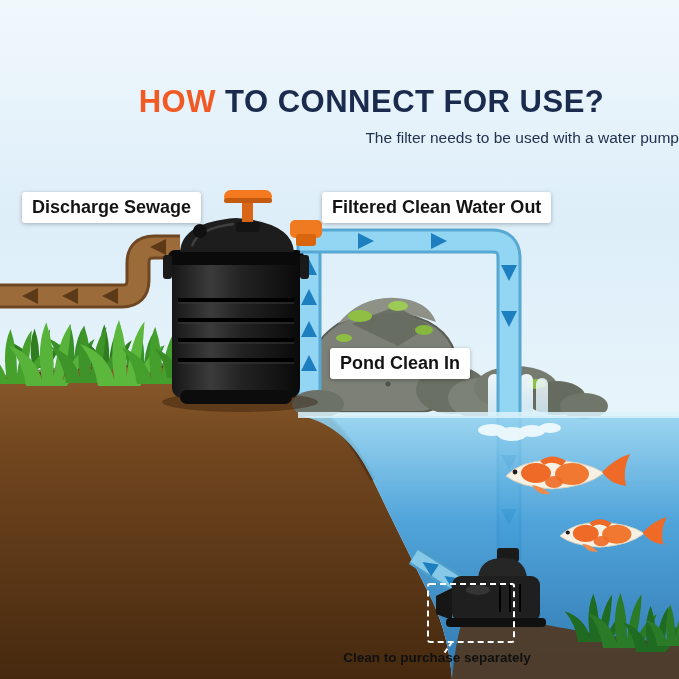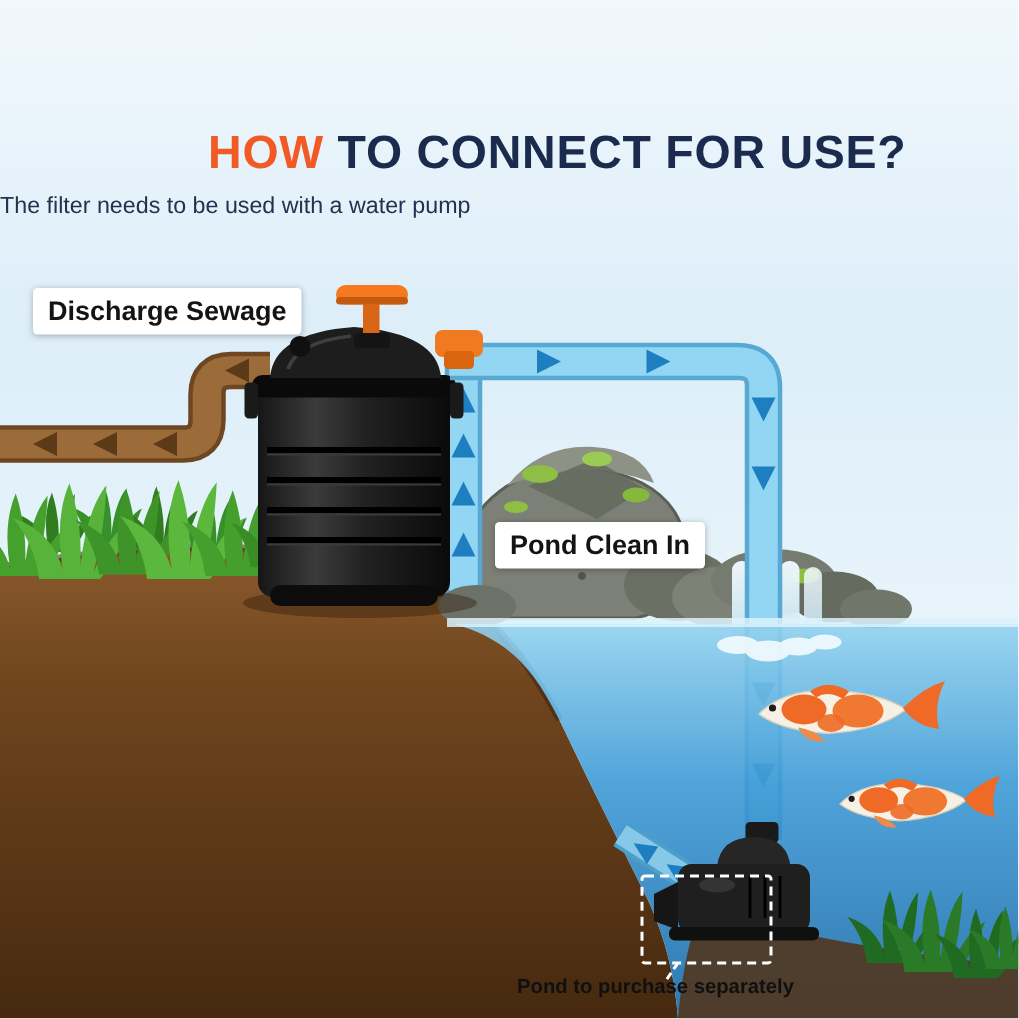--- a/index.html
+++ b/index.html
@@ -10,21 +10,21 @@
     background:linear-gradient(180deg,#f1f8fc 0%,#ddeef9 32%,#e6f3fa 58%,#f3fafd 100%);
   }
   svg.scene { position:absolute; left:0; top:0; }
   .title {
     position:absolute; top:84px; left:0; width:100%; text-align:center;
     font-size:31px; font-weight:800; letter-spacing:.5px;
     color:var(--title_navy,#1b2b4e); white-space:nowrap;margin-left:32px;
   }
   .title .hl { color:var(--accent_orange,#f15a24); }
   .subtitle {
-    position:absolute; top:129px; left:0; width:100%; text-align:left;
+    position:absolute; top:129px; left:0; width:100%; text-align:right;
     font-size:15.5px; font-weight:500; color:#22324f;
   }
   .tag {
     position:absolute; background:var(--label_bg,#fff); color:#141414;
     font-size:18px; font-weight:700; padding:5px 10px; border-radius:3px;
     box-shadow:0 1px 4px rgba(0,0,0,.28); white-space:nowrap;
   }
   .tag.discharge { left:22px;  top:192px; }
   .tag.filtered  { left:322px; top:192px; }
   .tag.pondin    { left:330px; top:348px; }
@@ -238,16 +238,17 @@
     <g>
       <rect x="428" y="584" width="86" height="58" rx="2" fill="none" stroke="#ffffff" stroke-width="2" stroke-dasharray="6 4"></rect>
       <path d="M452,642 L443,655" stroke="#ffffff" stroke-width="2" stroke-dasharray="5 3" fill="none"></path>
     </g>
   </svg>
 
   <div class="title"><span class="hl">HOW</span><span> TO CONNECT FOR USE?</span></div>
   <div class="subtitle">The filter needs to be used with a water pump</div>
 
   <div class="tag discharge">Discharge Sewage</div>
+  <div class="tag filtered">Filtered Clean Water Out</div>
   <div class="tag pondin">Pond Clean In</div>
-  <div class="note">Pond to purchase separately</div>
+  <div class="note">Clean to purchase separately</div>
 
 </div>
 
 </body></html>

